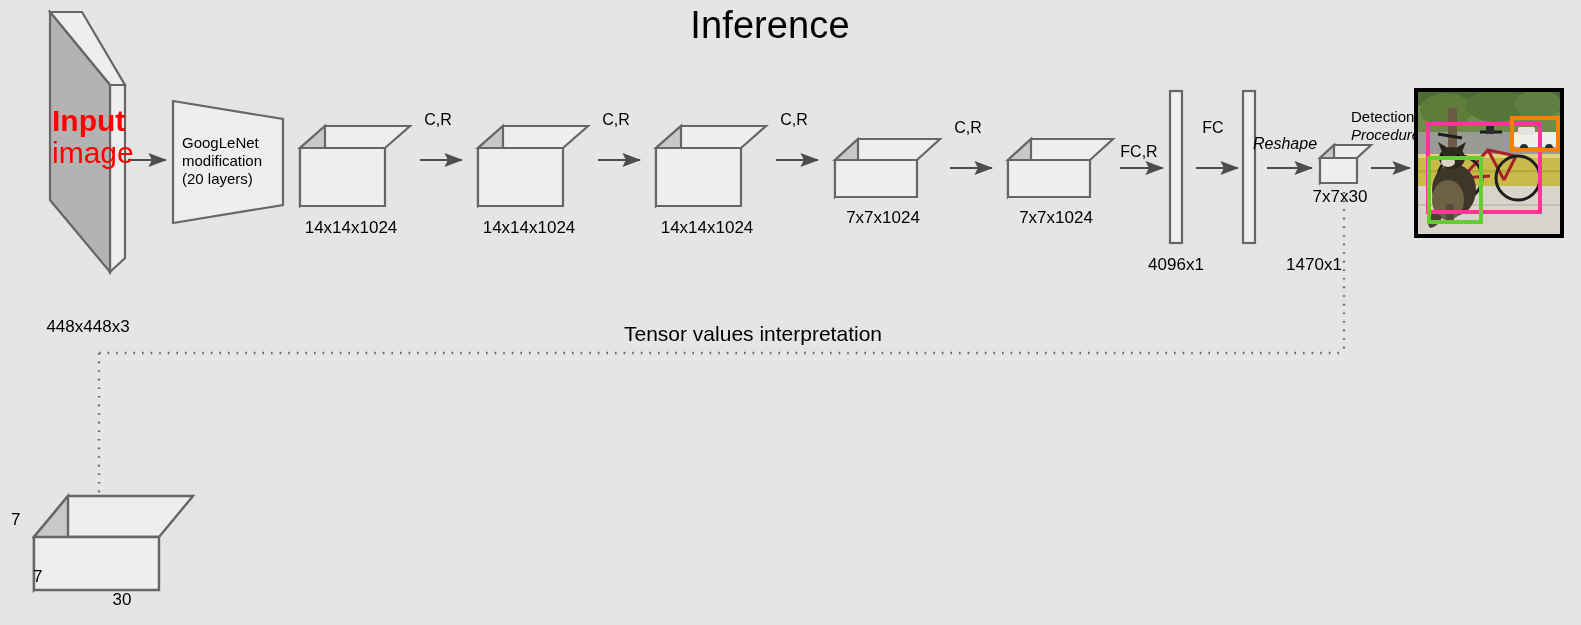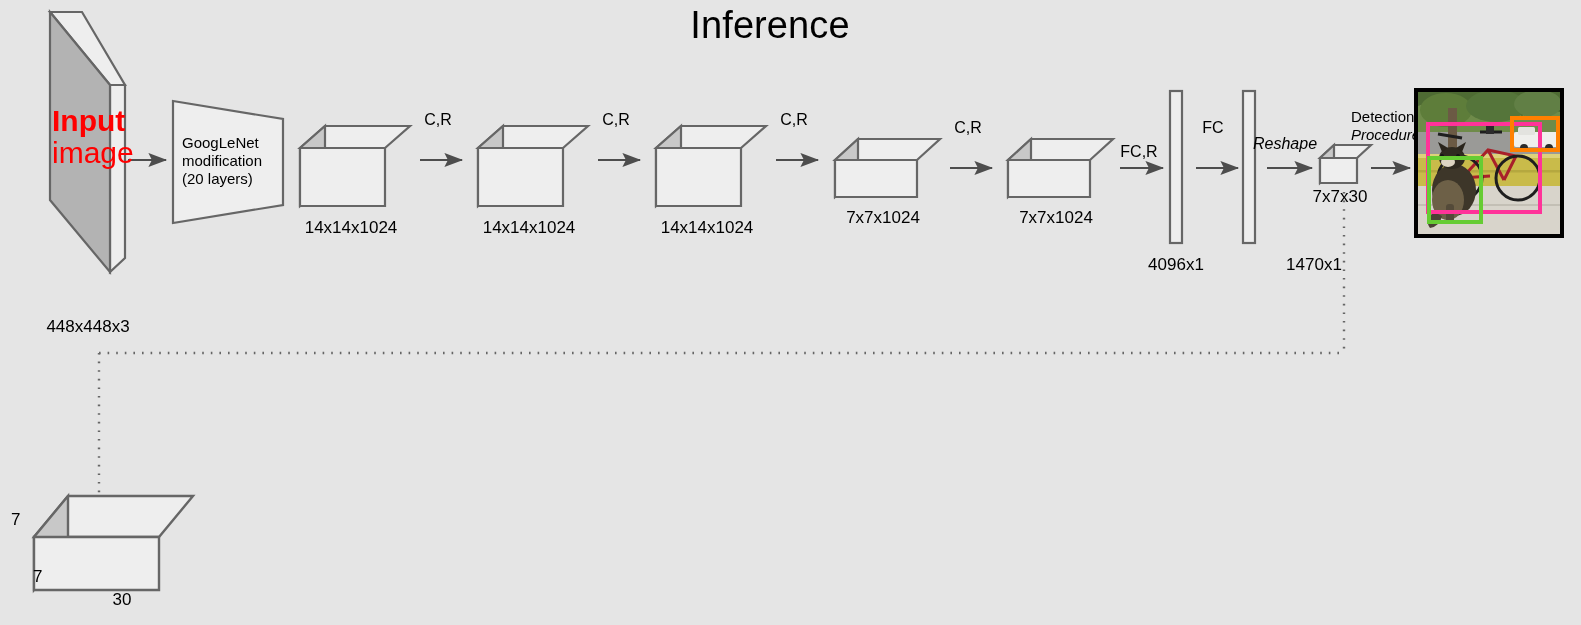--- a/index.html
+++ b/index.html
@@ -162,20 +162,21 @@
   <div class="lbl op ctr" style="left:1213px;top:118px;">FC</div>
   <div class="lbl op ctr" style="left:1285px;top:134px;font-style:italic;">Reshape</div>
 
   <div class="lbl dim ctr" style="left:1176px;top:255px;">4096x1</div>
   <div class="lbl dim ctr" style="left:1314px;top:255px;">1470x1</div>
   <div class="lbl dim ctr" style="left:1340px;top:187px;">7x7x30</div>
 
   <div class="lbl small" style="left:1351px;top:108px;">Detection</div>
   <div class="lbl small" style="left:1351px;top:126px;font-style:italic;">Procedure</div>
 
+  <div class="lbl sectiontxt ctr" style="left:753px;top:321px;">Tensor values interpretation</div>
 
   <div class="lbl dim" style="left:11px;top:510px;">7</div>
   <div class="lbl dim" style="left:33px;top:567px;">7</div>
   <div class="lbl dim ctr" style="left:122px;top:590px;">30</div>
 
   <div id="photo">
     <svg width="142" height="142" viewBox="0 0 142 142">
 
       <rect x="0" y="0" width="142" height="142" fill="#cfd4c8"></rect>
 

